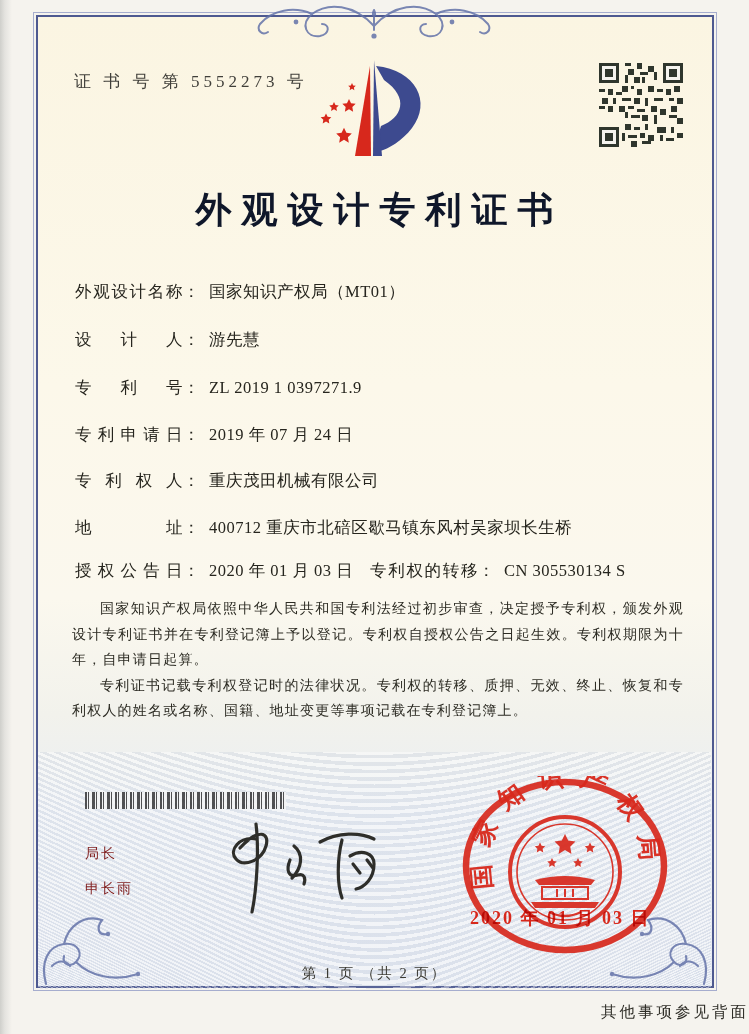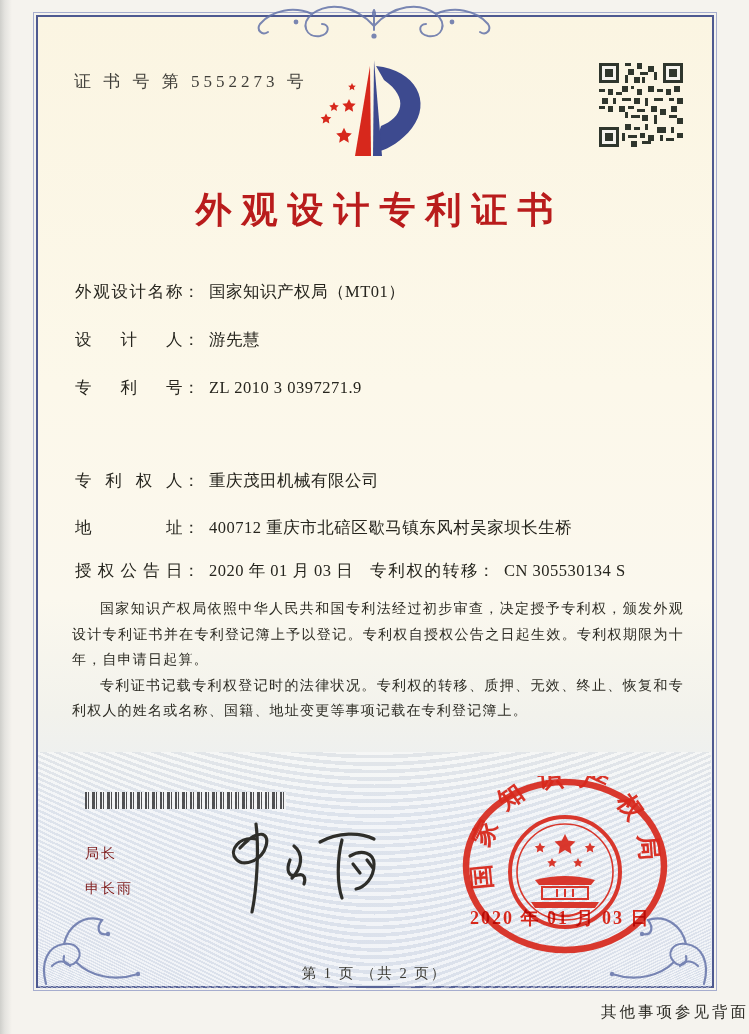--- a/index.html
+++ b/index.html
@@ -45,21 +45,21 @@
   .content{position:absolute;left:0;top:0;width:749px;height:1034px;z-index:4;padding-left:12px;}
   .cert-no{
     position:absolute;left:74px;top:70px;
     font-size:17px;letter-spacing:4px;color:#403f3a;
   }
   .logo{position:absolute;left:316px;top:56px;}
   .qr{position:absolute;left:599px;top:63px;}
   .doc-title{
     position:absolute;left:0;top:186px;width:749px;text-align:center;
     font-size:36px;font-weight:bold;letter-spacing:10px;text-indent:10px;
-    color:#b91c1c;
+    color:#0f172a;
   }
   .frow{
     position:absolute;left:75px;font-size:16.5px;color:#26251e;
     letter-spacing:.5px;white-space:nowrap;
   }
   .flabel{display:inline-block;width:108px;text-align:justify;text-align-last:justify;vertical-align:bottom;}
   .fcolon{margin-right:9px;}
   .fgroup2{position:absolute;left:295px;top:0;}
   .paras{
     position:absolute;left:72px;top:596px;width:612px;
@@ -235,21 +235,24 @@
 
     <div class="doc-title">外观设计专利证书</div>
 
     <div class="frow" style="top:281px">
       <span class="flabel">外观设计名称</span><span class="fcolon">：</span><span>国家知识产权局（MT01）</span>
     </div>
     <div class="frow" style="top:329px">
       <span class="flabel">设计人</span><span class="fcolon">：</span><span>游先慧</span>
     </div>
     <div class="frow" style="top:377px">
-      <span class="flabel">专利号</span><span class="fcolon">：</span><span>ZL 2010 3 0397271.9</span>
+      <span class="flabel">专利号</span><span class="fcolon">：</span><span>ZL 2019 1 0397271.9</span>
+    </div>
+    <div class="frow" style="top:424px">
+      <span class="flabel">专利申请日</span><span class="fcolon">：</span><span>2019 年 07 月 24 日</span>
     </div>
     <div class="frow" style="top:470px">
       <span class="flabel">专利权人</span><span class="fcolon">：</span><span>重庆茂田机械有限公司</span>
     </div>
     <div class="frow" style="top:517px">
       <span class="flabel">地址</span><span class="fcolon">：</span><span>400712 重庆市北碚区歇马镇东风村吴家坝长生桥</span>
     </div>
     <div class="frow" style="top:560px;width:620px">
       <span>
         <span class="flabel">授权公告日</span><span class="fcolon">：</span><span>2020 年 01 月 03 日</span>

